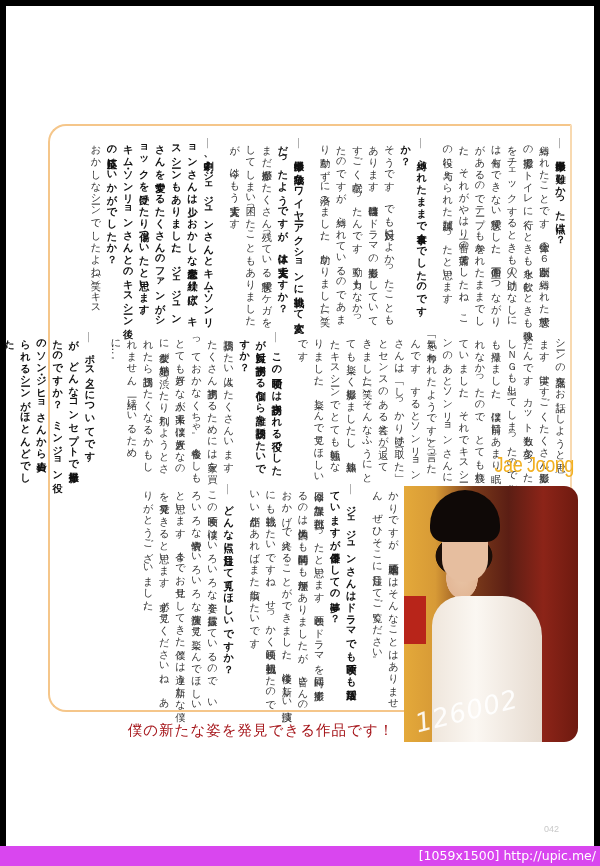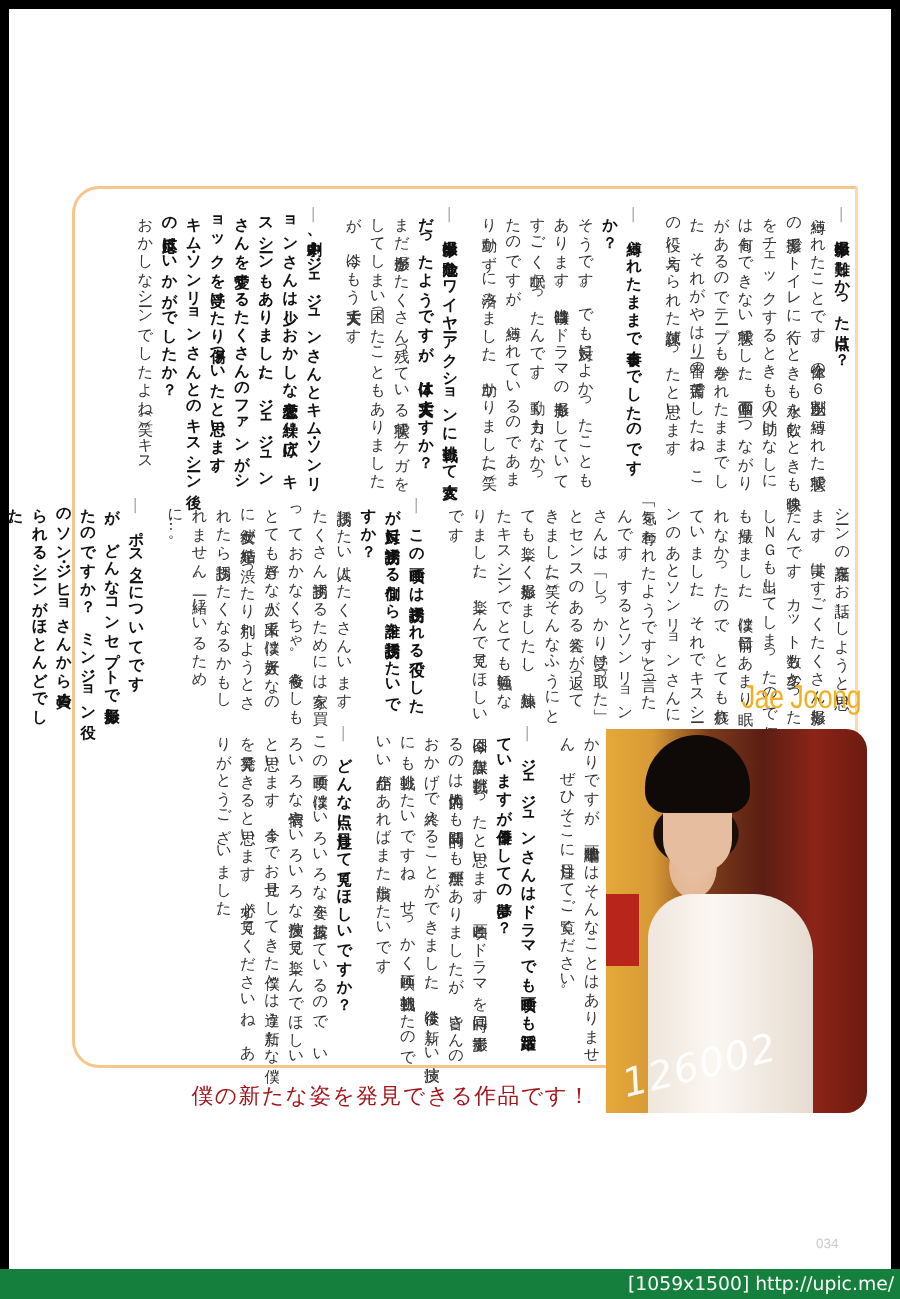--- a/index.html
+++ b/index.html
@@ -71,21 +71,21 @@
   .headline {
     position: absolute; left: 110px; top: 715px; width: 290px; height: 26px;
     color: #a51419; font-family: "DejaVu Serif", serif; font-weight: normal; font-size: 14.5px;
     text-align: center; letter-spacing: 1px;
   }
   .page-number {
     position: absolute; left: 538px; top: 818px; color: #c9c9c9; font-size: 9px;
     font-family: "Liberation Sans", sans-serif;
   }
   .footer-bar {
-    position: absolute; left: 0; top: 846px; width: 600px; height: 20px; background: #15803d;
+    position: absolute; left: 0; top: 846px; width: 600px; height: 20px; background: #d946ef;
   }
   .footer-text {
     position: absolute; right: 4px; top: 2px; color: #fff; font-size: 12.5px;
     font-family: "DejaVu Sans", sans-serif;
   }
 </style>
 </head>
 <body>
 
 <div class="page">
@@ -127,18 +127,18 @@
 
   <div class="photo">
     <div class="lamp"></div>
     <div class="shirt"></div>
     <div class="face"></div>
     <div class="hair"></div>
     <div class="watermark">126002</div>
   </div>
 
   <div class="headline">僕の新たな姿を発見できる作品です！</div>
-  <div class="page-number">034</div>
+  <div class="page-number">042</div>
 </div>
 
 <div class="footer-bar">
   <span class="footer-text">[1059x1500] http://upic.me/</span>
 </div>
 
 </body></html>

